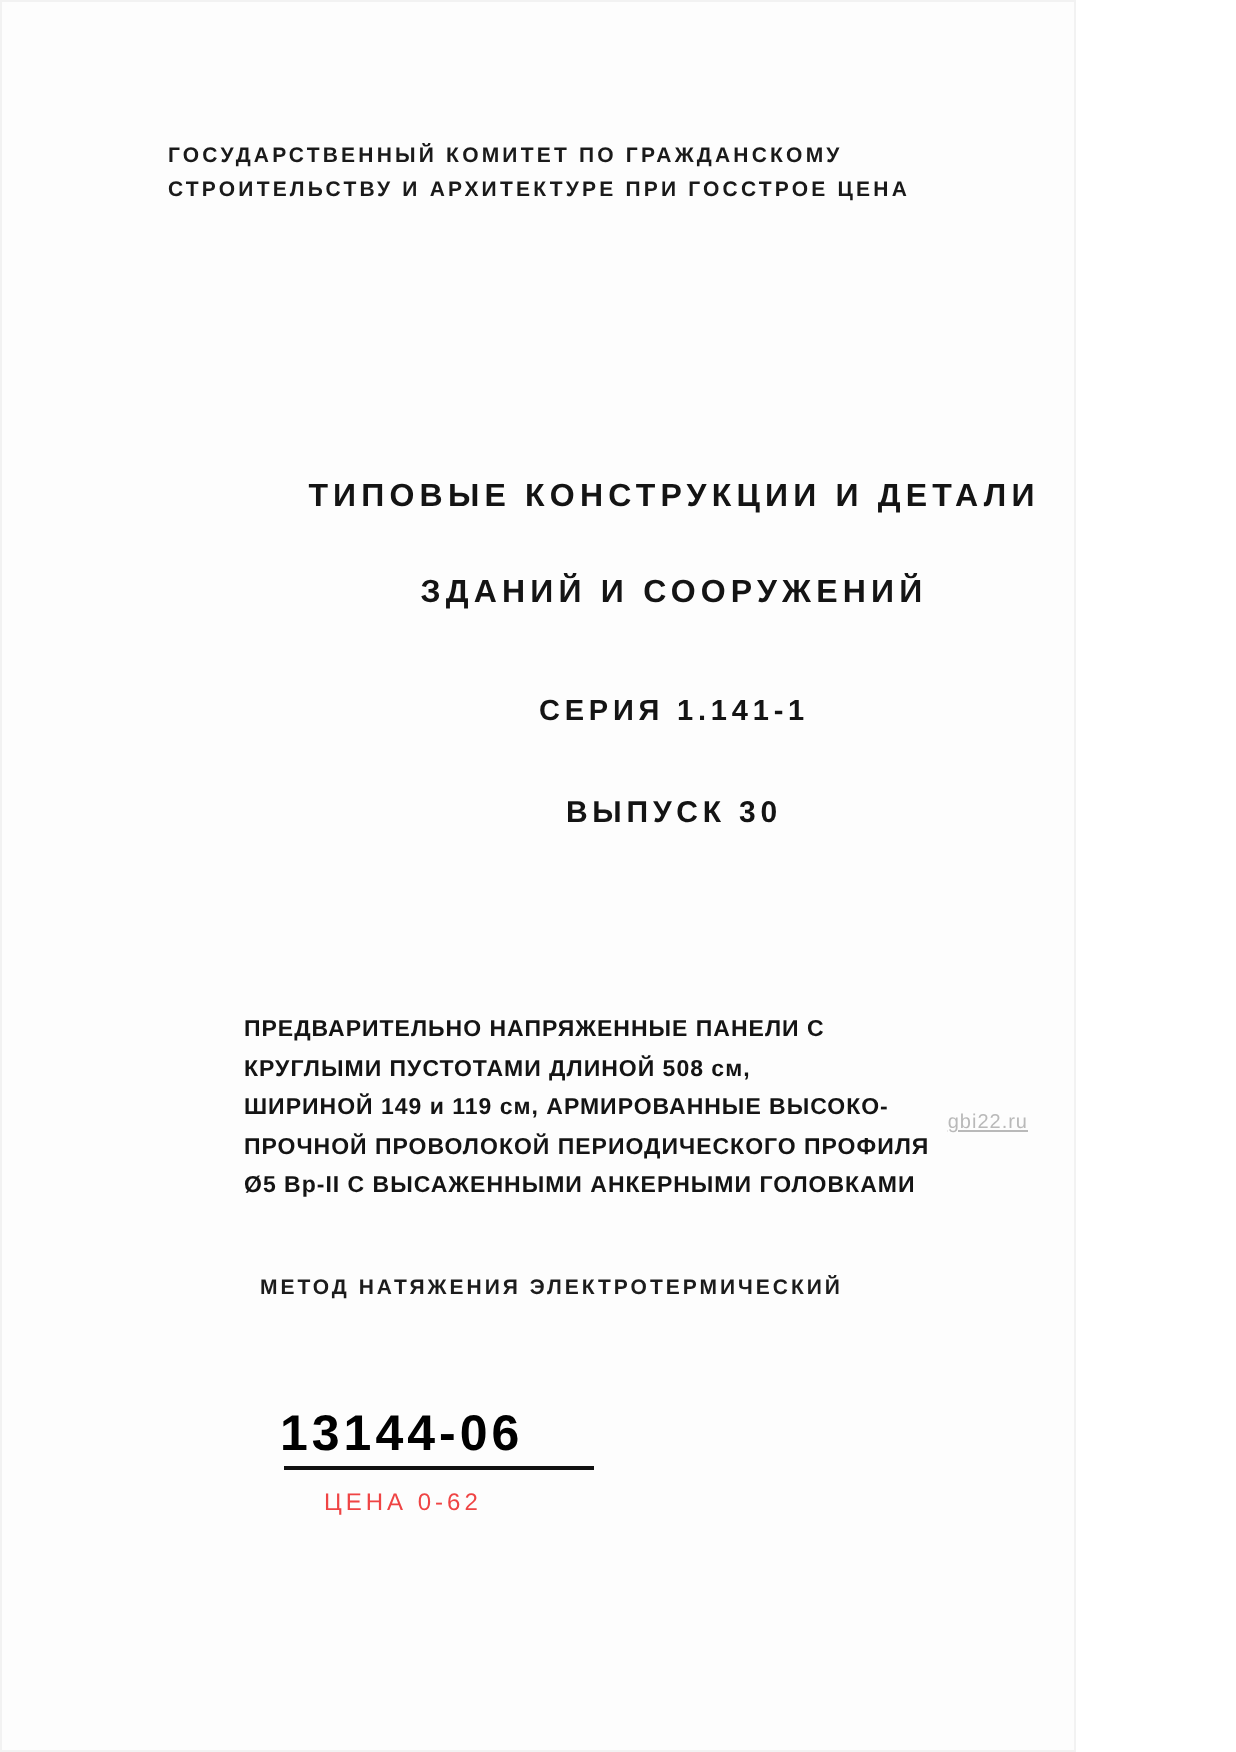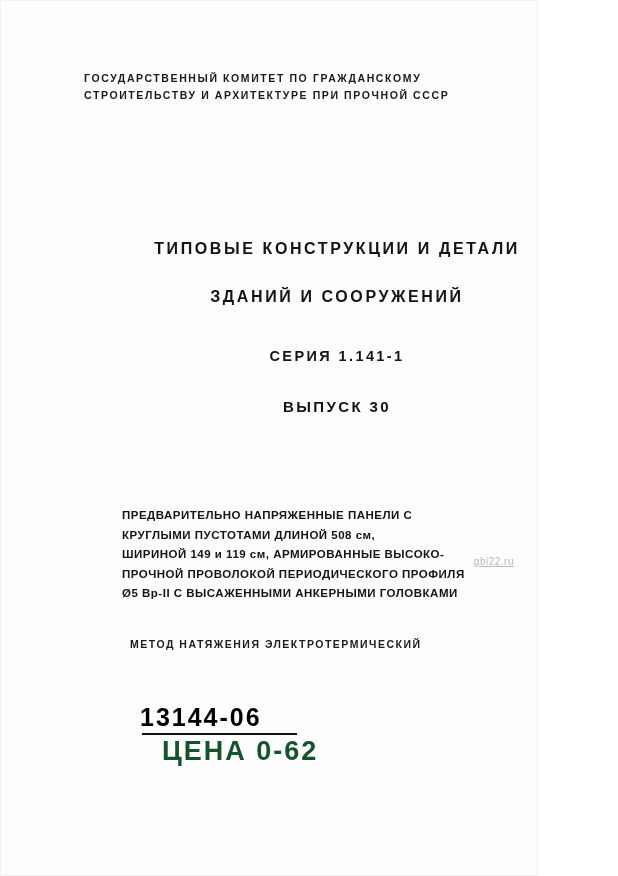--- a/index.html
+++ b/index.html
@@ -144,24 +144,24 @@
     line-height: 30px;
   }
   .code-rule {
     width: 155px;
     height: 2px;
     background: #111111;
     margin-top: 1px;
     margin-left: 2px;
   }
   .code-price {
-    font-size: 27px;
-    font-weight: bold;
+    font-size: 12px;
+    font-weight: normal;
     letter-spacing: 2px;
-    color: #14532d;
+    color: #ef4444;
     margin-top: 4px;
     margin-left: 22px;
     line-height: 24px;
   }
 
   .watermark {
     position: absolute;
     right: 24px;
     top: 556px;
     font-size: 10px;
@@ -179,21 +179,21 @@
     letter-spacing: 0.5px;
   }
 </style>
 </head>
 <body>
 
 <div class="page">
 
   <div class="header-block">
     <div class="header-line">ГОСУДАРСТВЕННЫЙ КОМИТЕТ ПО ГРАЖДАНСКОМУ</div>
-    <div class="header-line">СТРОИТЕЛЬСТВУ И АРХИТЕКТУРЕ ПРИ ПРОЧНОЙ СССР</div>
+    <div class="header-line">СТРОИТЕЛЬСТВУ И АРХИТЕКТУРЕ ПРИ ГОССТРОЕ ЦЕНА</div>
   </div>
 
   <div class="title-block">
     <div class="t-main1">ТИПОВЫЕ КОНСТРУКЦИИ И ДЕТАЛИ</div>
     <div class="t-main2">ЗДАНИЙ И СООРУЖЕНИЙ</div>
     <div class="t-series">СЕРИЯ 1.141-1</div>
     <div class="t-issue">ВЫПУСК 30</div>
   </div>
 
   <div class="desc-block">

